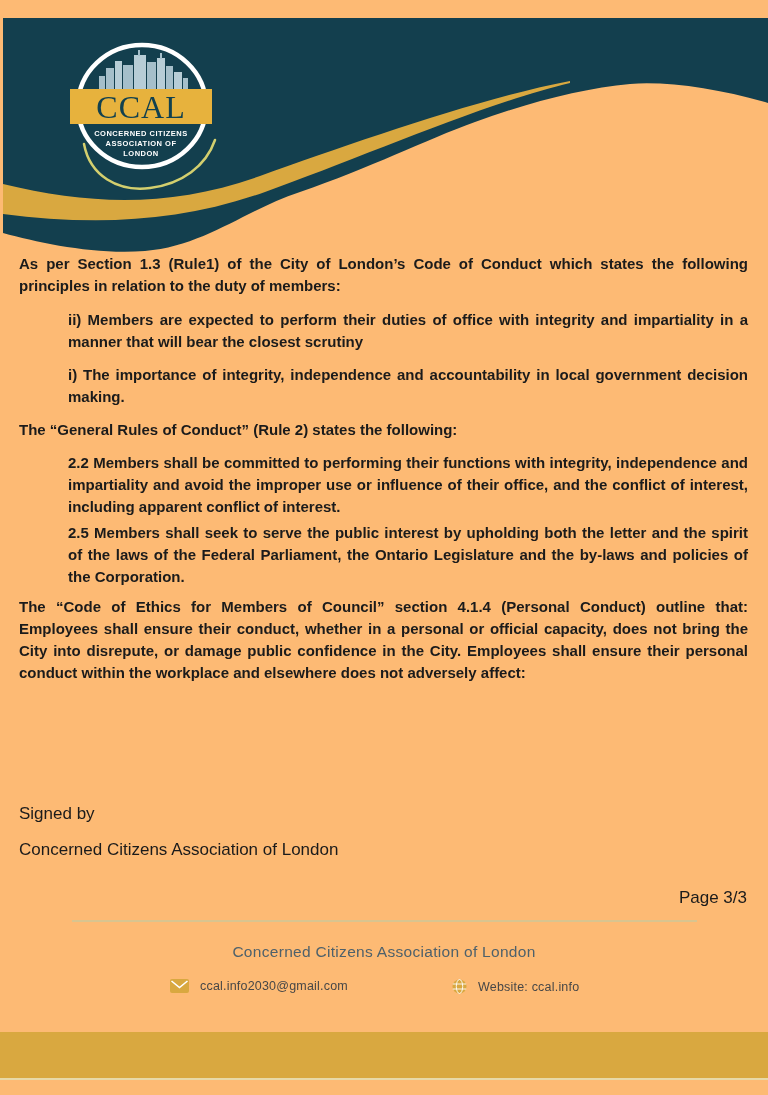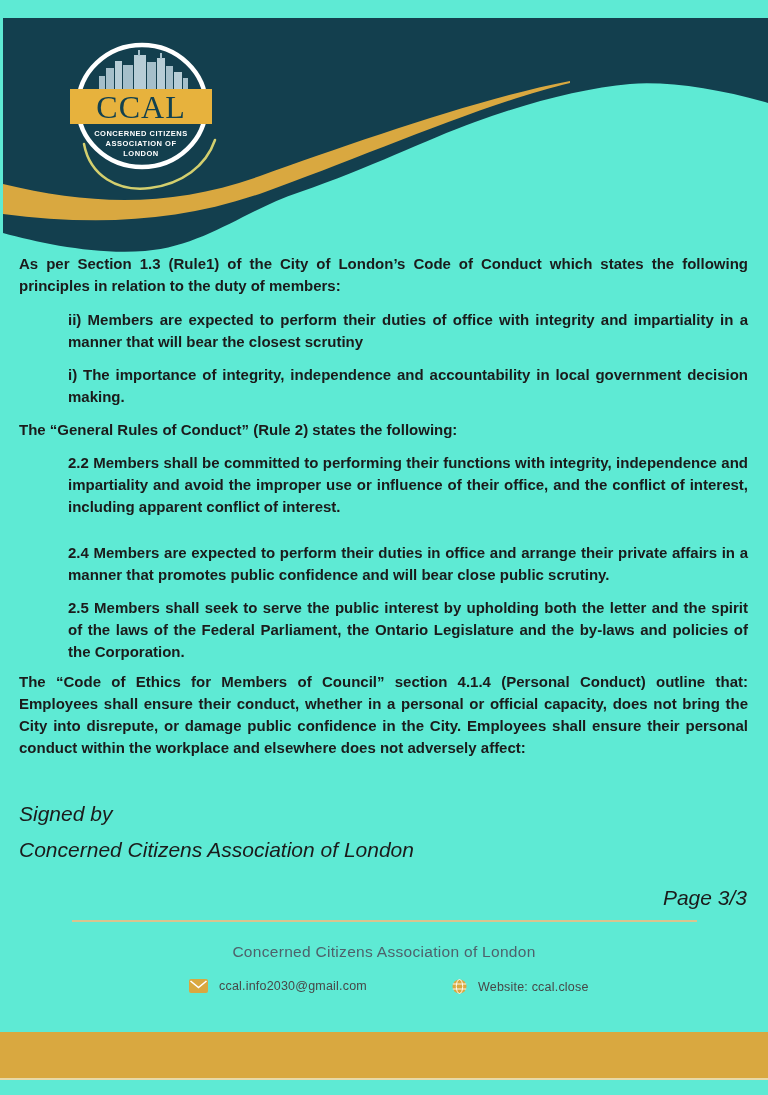--- a/index.html
+++ b/index.html
@@ -1,49 +1,49 @@
 <!DOCTYPE html>
 <html><head>
 <meta charset="utf-8">
 <style>
   html,body { margin:0; padding:0; background:#ffffff; }
   .page {
-    position:relative; width:768px; height:1095px; background:#5eead4;
+    position:relative; width:768px; height:1095px; background:#fdba74;
     overflow:hidden; font-family:"Liberation Sans", sans-serif; color:#1b1b1b;
   }
   
   .header-svg { position:absolute; top:0; left:0; }
   .logo-acronym {
     font-family:"Liberation Serif", serif; font-size:32px; letter-spacing:1px;
     fill:#12414f;
   }
   .logo-subline { font-size:7.5px; font-weight:bold; letter-spacing:0.5px; fill:#ffffff; }
   
   .content {
     position:absolute; left:19px; top:253px; width:729px;
     font-size:15px; line-height:22px; text-align:justify; color:#1b1b1b;
   }
   .content p { margin:0 0 11px 0;font-weight:bold; }
   .content p.indent { margin-left:49px; }
   .content p.mb12 { margin-bottom:12px; }
-  .content p.mb10 { margin-bottom:24px; }
+  .content p.mb10 { margin-bottom:4px; }
   .content p.mb8  { margin-bottom:8px; }
   .content p.mb0  { margin-bottom:16px; }
-  .abs { position:absolute; font-size:21px; line-height:22px;font-style:italic; }
+  .abs { position:absolute; font-size:17px; line-height:22px; }
   .signed   { top:803px; left:19px; }
   .signatory{ top:839px; left:19px; }
   .pagenum  { top:887px; right:21px; }
   .divider  { position:absolute; top:920px; left:72px; width:625px; height:2px; background:#d9c48f; }
   
   .footer-org {
     position:absolute; top:943px; left:0; width:768px; text-align:center;
     font-size:15.5px; letter-spacing:0.3px; color:#4e616b;
   }
   .contact-email, .contact-web { position:absolute; display:flex; align-items:center; gap:11px; }
-  .contact-email { top:979px; left:189px; }
+  .contact-email { top:979px; left:170px; }
   .contact-web   { top:979px; left:452px; }
   .contact-text  { font-size:12.5px; color:#474747; letter-spacing:0.2px; }
   .icon-svg { display:block; }
   .bottom-bar   { position:absolute; top:1032px; left:0; width:768px; height:46px; background:#d9a840; }
   .bottom-edge  { position:absolute; top:1078px; left:0; width:768px; height:2px; background:#e8d9a8; }
 </style>
 </head>
 <body>
 
 <div class="page">
@@ -89,21 +89,20 @@
       <text class="logo-subline" x="141" y="156" text-anchor="middle">LONDON</text>
     </g>
   </svg>
 
   <div class="content">
     <p class="mb12">As per Section 1.3 (Rule1) of the City of London’s Code of Conduct which states the following principles in relation to the duty of members:</p>
     <p class="indent">ii) Members are expected to perform their duties of office with integrity and impartiality in a manner that will bear the closest scrutiny</p>
     <p class="indent">i) The importance of integrity, independence and accountability in local government decision making.</p>
     <p>The “General Rules of Conduct” (Rule 2) states the following:</p>
     <p class="indent mb10">2.2 Members shall be committed to performing their functions with integrity, independence and impartiality and avoid the improper use or influence of their office, and the conflict of interest, including apparent conflict of interest.</p>
-    <p class="indent">2.4 Members are expected to perform their duties in office and arrange their private affairs in a manner that promotes public confidence and will bear close public scrutiny.</p>
     <p class="indent mb8">2.5 Members shall seek to serve the public interest by upholding both the letter and the spirit of the laws of the Federal Parliament, the Ontario Legislature and the by-laws and policies of the Corporation.</p>
     <p class="mb0">The “Code of Ethics for Members of Council” section 4.1.4 (Personal Conduct) outline that: Employees shall ensure their conduct, whether in a personal or official capacity, does not bring the City into disrepute, or damage public confidence in the City. Employees shall ensure their personal conduct within the workplace and elsewhere does not adversely affect:</p>
   </div>
 
   <div class="abs signed">Signed by</div>
   <div class="abs signatory">Concerned Citizens Association of London</div>
   <div class="abs pagenum">Page 3/3</div>
 
   <div class="divider"></div>
 
@@ -117,19 +116,19 @@
     <span class="contact-text">ccal.info2030@gmail.com</span>
   </div>
 
   <div class="contact-web">
     <svg class="icon-svg" width="15" height="15" viewBox="0 0 15 15">
       <circle cx="7.5" cy="7.5" r="7" fill="#D9A840"></circle>
       <ellipse cx="7.5" cy="7.5" rx="3.2" ry="7" fill="none" stroke="#ffffff" stroke-width="0.9"></ellipse>
       <line x1="0.8" y1="5" x2="14.2" y2="5" stroke="#ffffff" stroke-width="0.9"></line>
       <line x1="0.8" y1="10" x2="14.2" y2="10" stroke="#ffffff" stroke-width="0.9"></line>
     </svg>
-    <span class="contact-text">Website: ccal.close</span>
+    <span class="contact-text">Website: ccal.info</span>
   </div>
 
   <div class="bottom-bar"></div>
   <div class="bottom-edge"></div>
 
 </div>
 
 </body></html>

